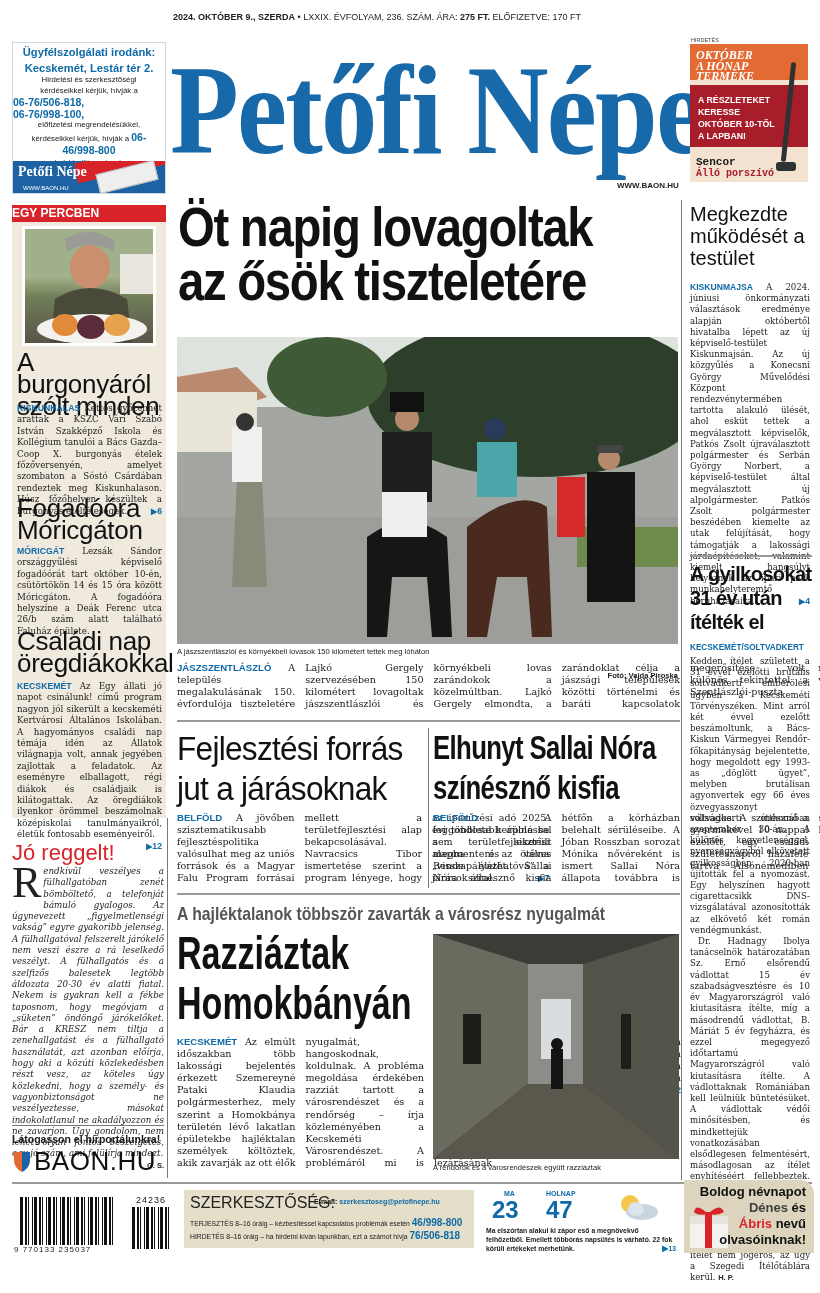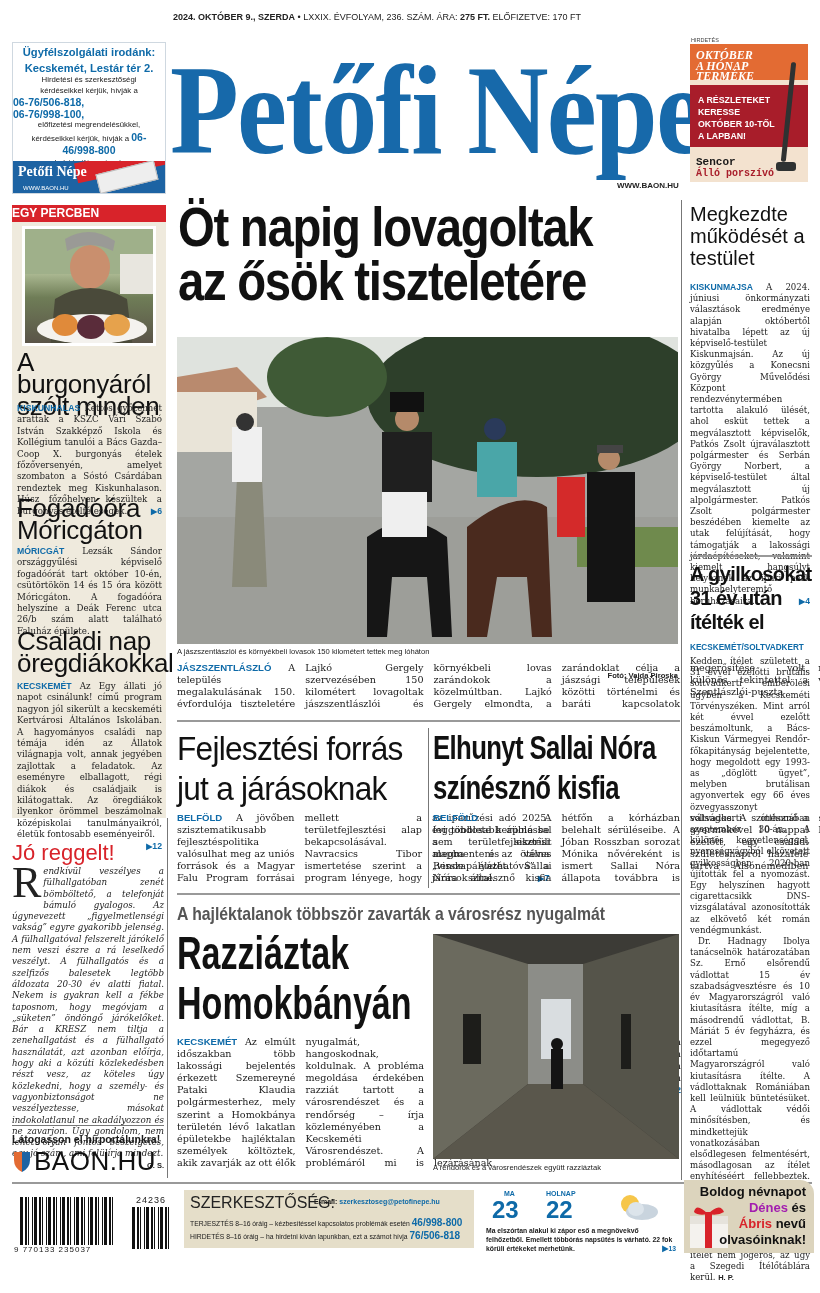--- a/index.html
+++ b/index.html
@@ -336,38 +336,38 @@
   <div class="sans" style="position:absolute;left:6px;top:40px;font-size:6.8px;white-space:nowrap;">
     <span>HIRDETÉS 8–16 óráig – ha hirdetni kíván lapunkban, ezt a számot hívja</span>
     <b class="blue" style="font-size:10px;">76/506-818</b>
   </div>
 </div>
 
 <div id="weather" class="abs">
   <div class="sans" style="position:absolute;left:20px;top:0;font-size:7px;font-weight:700;color:#0e6aa8;">MA</div>
   <div class="sans" style="position:absolute;left:8px;top:6px;font-size:24px;font-weight:700;color:#0e6aa8;">23</div>
   <div class="sans" style="position:absolute;left:62px;top:0;font-size:7px;font-weight:700;color:#0e6aa8;">HOLNAP</div>
-  <div class="sans" style="position:absolute;left:62px;top:6px;font-size:24px;font-weight:700;color:#0e6aa8;">22</div>
+  <div class="sans" style="position:absolute;left:62px;top:6px;font-size:24px;font-weight:700;color:#0e6aa8;">47</div>
   <svg style="position:absolute;left:130px;top:2px;" width="48" height="30" viewBox="0 0 48 30">
     <circle cx="16" cy="12" r="9" fill="#f6c64a"></circle>
     <ellipse cx="28" cy="20" rx="16" ry="8" fill="#c9d4de"></ellipse>
     <ellipse cx="22" cy="17" rx="8" ry="7" fill="#dce4eb"></ellipse>
   </svg>
   <div class="sans" style="position:absolute;left:2px;top:36px;width:190px;font-size:6.8px;line-height:9px;font-weight:700;">
     <span>Ma elszórtan alakul ki zápor eső a megnövekvő felhőzetből. Emellett többórás napsütés is várható. 22 fok körüli értékeket mérhetünk.</span>
     <span class="ref">13</span>
   </div>
 </div>
 
 <div id="nameday" class="abs">
   <svg style="position:absolute;left:2px;top:22px;" width="46" height="48" viewBox="0 0 46 48">
     <rect x="4" y="14" width="38" height="32" fill="#f4f2ee"></rect>
     <rect x="4" y="14" width="38" height="8" fill="#e6e3dc"></rect>
     <rect x="19" y="10" width="7" height="36" fill="#d8232a"></rect>
     <path d="M22 12 Q10 0 8 10 Q12 14 22 12 Q34 0 38 10 Q32 14 22 12 Z" fill="#d8232a"></path>
   </svg>
   <div class="sans" style="position:absolute;right:8px;top:4px;text-align:right;font-weight:700;font-size:13px;line-height:16px;color:#111;">
     <div>Boldog névnapot</div>
-    <div><span style="color:#a21caf;">Dénes</span> <span>és</span></div>
+    <div><span style="color:#404040;">Dénes</span> <span>és</span></div>
     <div><span style="color:#d8232a;">Ábris</span> <span>nevű</span></div>
     <div>olvasóinknak!</div>
   </div>
 </div>
 
 </body></html>

